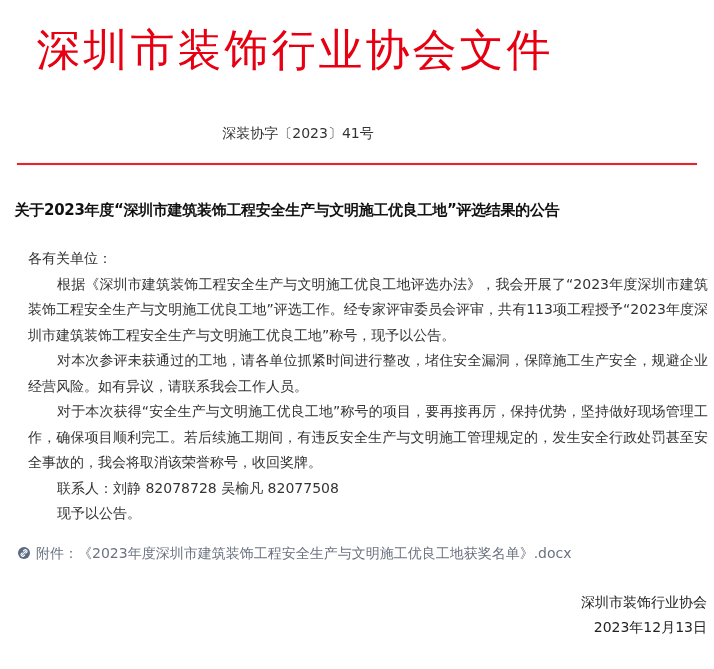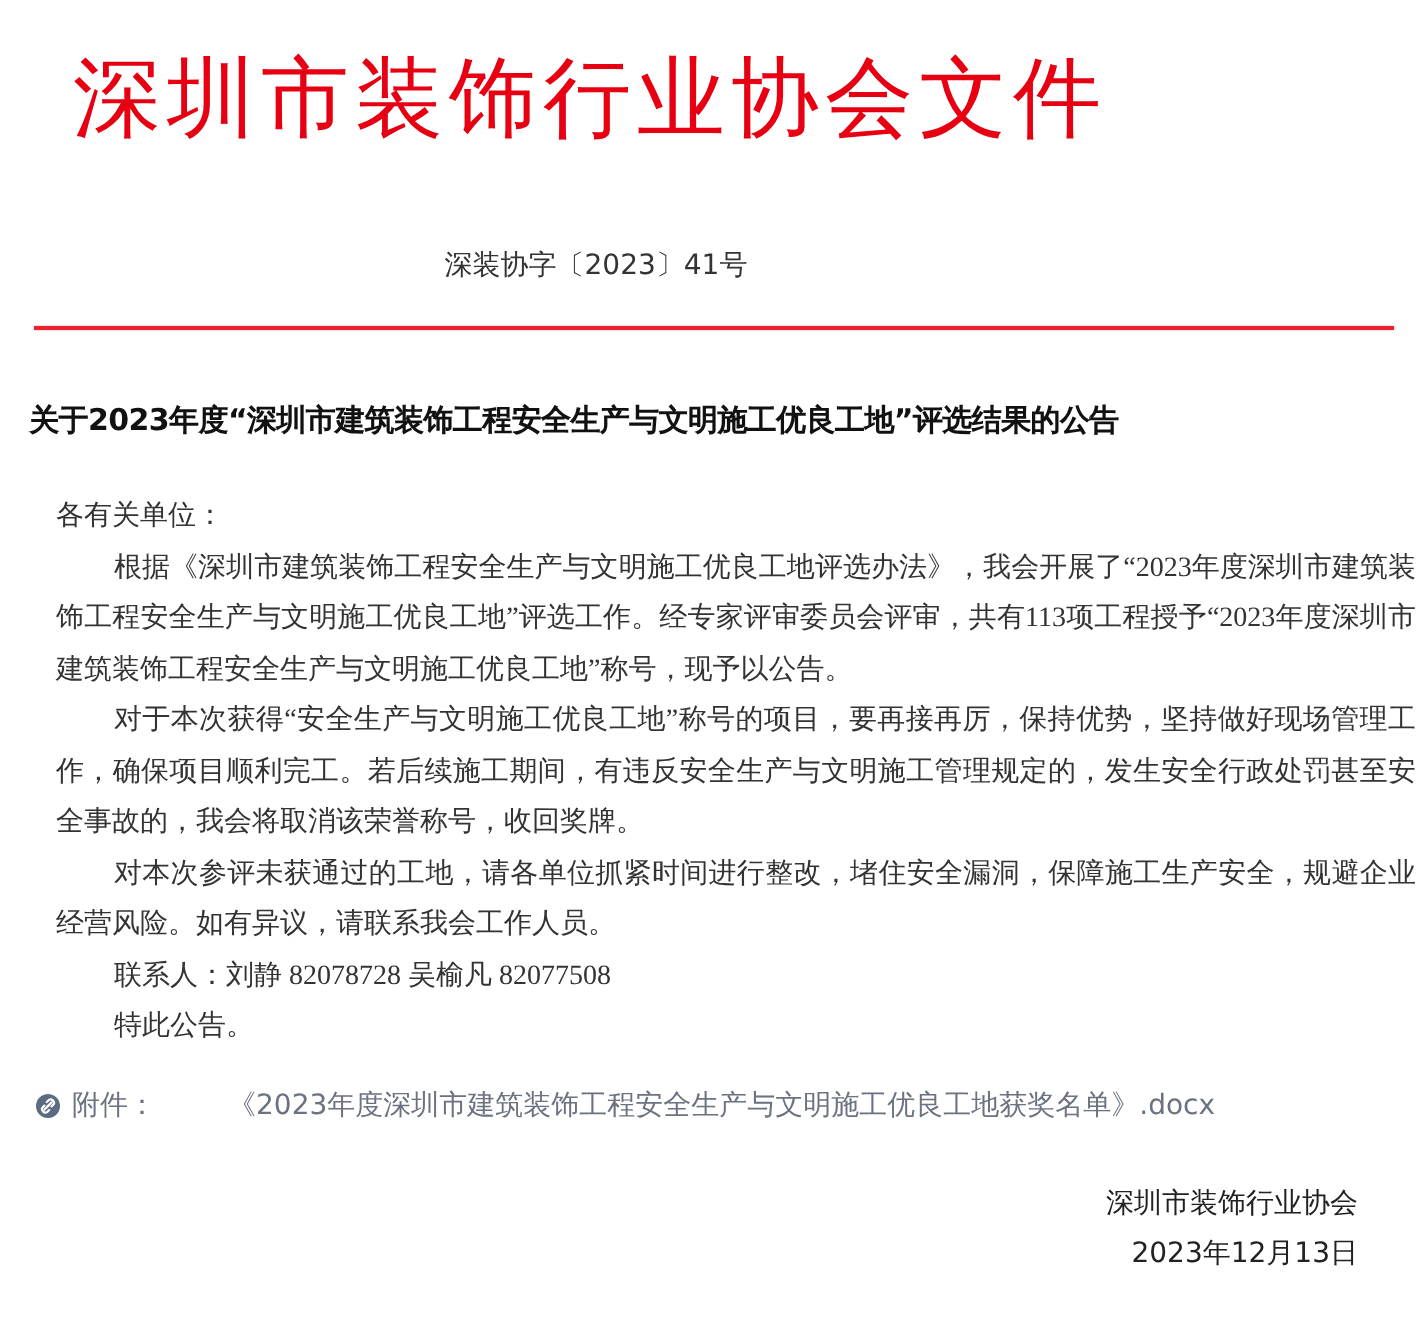--- a/index.html
+++ b/index.html
@@ -71,21 +71,20 @@
   .body-text p {
     margin: 0;
     padding: 0;
   }
   .salutation {
     text-indent: 0;
   }
   .para {
     text-indent: 29px;
     text-align: justify;
-    font-family: Liberation Serif, serif;
   }
   .attachment {
     position: absolute;
     left: 18px;
     top: 543px;
     font-size: 14px;
     line-height: 20px;
     color: #6b7280;
     display: flex;
     align-items: center;
@@ -101,25 +100,24 @@
     justify-content: center;
     margin-right: 6px;
   }
   .attachment .attach-label {
     color: #6b7280;
     text-align: center;
   }
   .attachment .attach-link {
     color: #6b7280;
     cursor: pointer;
-    margin-left: 36px;
   }
   .signature {
     position: absolute;
-    right: 35px;
+    right: 7px;
     top: 590px;
     text-align: right;
     font-size: 14px;
     line-height: 25px;
     color: #222222;
   }
 </style>
 </head>
 <body>
 
@@ -129,24 +127,24 @@
 
   <div class="doc-number">深装协字〔2023〕41号</div>
 
   <div class="red-rule"></div>
 
   <div class="notice-title">关于2023年度“深圳市建筑装饰工程安全生产与文明施工优良工地”评选结果的公告</div>
 
   <div class="body-text">
     <p class="salutation">各有关单位：</p>
     <p class="para">根据《深圳市建筑装饰工程安全生产与文明施工优良工地评选办法》，我会开展了“2023年度深圳市建筑装饰工程安全生产与文明施工优良工地”评选工作。经专家评审委员会评审，共有113项工程授予“2023年度深圳市建筑装饰工程安全生产与文明施工优良工地”称号，现予以公告。</p>
+    <p class="para">对本次参评未获通过的工地，请各单位抓紧时间进行整改，堵住安全漏洞，保障施工生产安全，规避企业经营风险。如有异议，请联系我会工作人员。</p>
     <p class="para">对于本次获得“安全生产与文明施工优良工地”称号的项目，要再接再厉，保持优势，坚持做好现场管理工作，确保项目顺利完工。若后续施工期间，有违反安全生产与文明施工管理规定的，发生安全行政处罚甚至安全事故的，我会将取消该荣誉称号，收回奖牌。</p>
-    <p class="para">对本次参评未获通过的工地，请各单位抓紧时间进行整改，堵住安全漏洞，保障施工生产安全，规避企业经营风险。如有异议，请联系我会工作人员。</p>
     <p class="para">联系人：刘静 82078728 吴榆凡 82077508</p>
-    <p class="para">特此公告。</p>
+    <p class="para">现予以公告。</p>
   </div>
 
   <div class="attachment">
     <span class="clip-icon">
       <svg width="8" height="8" viewBox="0 0 8 8">
         <path d="M2.2 5.8 L5.8 2.2" stroke="#ffffff" stroke-width="1.1" fill="none" stroke-linecap="round"></path>
         <path d="M3.4 2.0 L4.4 1.0 Q5.4 0.2 6.4 1.2 Q7.6 2.4 6.6 3.4 L5.8 4.2" stroke="#ffffff" stroke-width="1.1" fill="none" stroke-linecap="round"></path>
         <path d="M4.6 6.0 L3.6 7.0 Q2.6 7.8 1.6 6.8 Q0.4 5.6 1.4 4.6 L2.2 3.8" stroke="#ffffff" stroke-width="1.1" fill="none" stroke-linecap="round"></path>
       </svg>
     </span>

